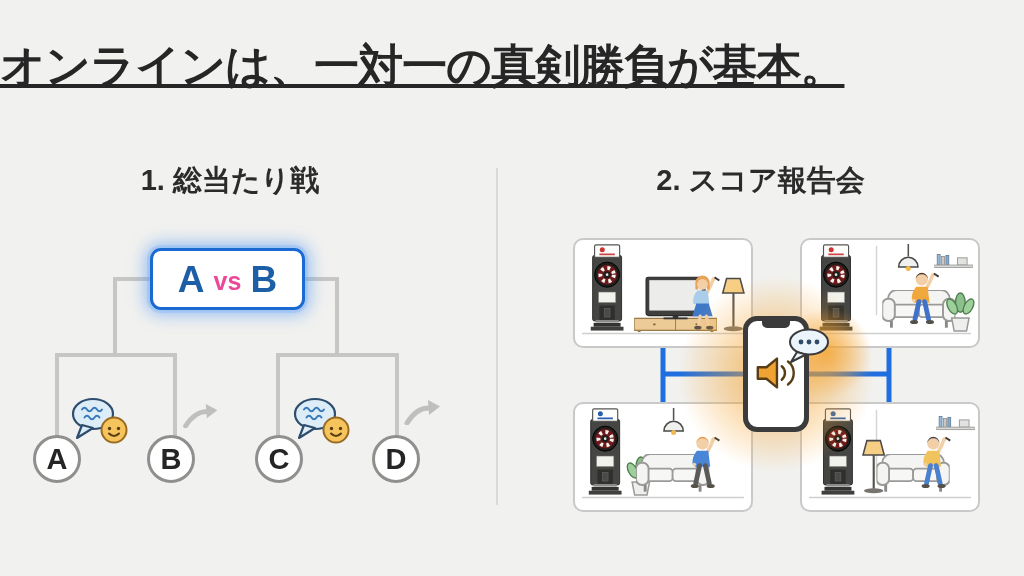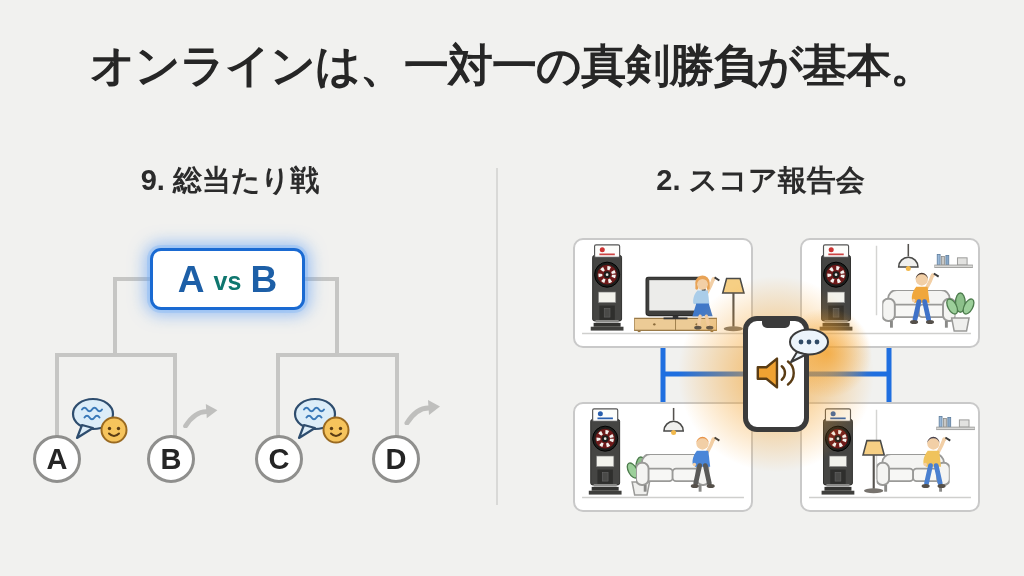--- a/index.html
+++ b/index.html
@@ -1,34 +1,34 @@
 <!DOCTYPE html>
 <html><head>
 <meta charset="utf-8">
 <style>
   html,body{margin:0;padding:0;}
   body{font-family:"Liberation Sans","DejaVu Sans",sans-serif;background:#e8e8e6;}
   #canvas{position:relative;width:1024px;height:576px;background:#f1f1ef;overflow:hidden;}
 
-  .title{position:absolute;left:0;top:36px;width:1024px;text-align:center;
-         font-size:45px;font-weight:800;color:#262626;letter-spacing:-1px;}
+  .title{position:absolute;left:0;top:36px;width:1024px;text-align:left;
+         font-size:45px;font-weight:800;color:#262626;letter-spacing:-1px;text-decoration:underline;}
 
   .heading{position:absolute;top:161px;font-size:29px;font-weight:800;color:#2b2b2b;text-align:center;}
   #heading-left{left:30px;width:400px;}
   #heading-right{left:558px;width:405px;}
 
   svg.overlay{position:absolute;left:0;top:0;z-index:1;}
 
   
   .match-box{position:absolute;left:150px;top:248px;width:155px;height:62px;box-sizing:border-box;
              background:#ffffff;border:3px solid #1a6ad2;border-radius:11px;z-index:3;
              display:flex;align-items:center;justify-content:center;gap:9px;
              box-shadow:0 0 0 3px rgba(120,180,250,.30),0 0 16px 5px rgba(80,150,245,.55);}
   .match-letter{font-size:37px;font-weight:800;color:#1d5fa7;line-height:1;}
-  .match-vs{font-size:25px;font-weight:800;color:#0f766e;line-height:1;padding-top:4px;}
+  .match-vs{font-size:25px;font-weight:800;color:#ec4899;line-height:1;padding-top:4px;}
 
   
   .player{position:absolute;top:435px;width:48px;height:48px;box-sizing:border-box;border-radius:50%;
           background:#fff;border:3px solid #8f8f8d;display:flex;align-items:center;justify-content:center;
           font-size:29px;font-weight:800;color:#252525;z-index:3;}
   #player-a{left:33px;} #player-b{left:147px;} #player-c{left:255px;} #player-d{left:372px;}
 
   .deco{position:absolute;z-index:4;}
 
   
@@ -183,21 +183,21 @@
   </svg>
 
   <div class="title">オンラインは、一対一の真剣勝負が基本。</div>
 
   <svg class="overlay" width="1024" height="576">
     <line x1="497" y1="168" x2="497" y2="505" stroke="#d9d9d7" stroke-width="2"></line>
     <path d="M150,279 H115 V355 M57,437 V355 H175 V437 M305,279 H337 V355 M278,437 V355 H397 V437" fill="none" stroke="#c6c6c4" stroke-width="4"></path>
     <path d="M663,348 V402 M663,374 H745 M889,348 V402 M889,374 H806" fill="none" stroke="#1f6fe0" stroke-width="5"></path>
   </svg>
 
-  <div id="heading-left" class="heading">9. 総当たり戦</div>
+  <div id="heading-left" class="heading">1. 総当たり戦</div>
   <div id="heading-right" class="heading">2. スコア報告会</div>
 
   <div class="match-box">
     <span class="match-letter">A</span>
     <span class="match-vs">vs</span>
     <span class="match-letter">B</span>
   </div>
 
   <div id="player-a" class="player">A</div>
   <div id="player-b" class="player">B</div>

